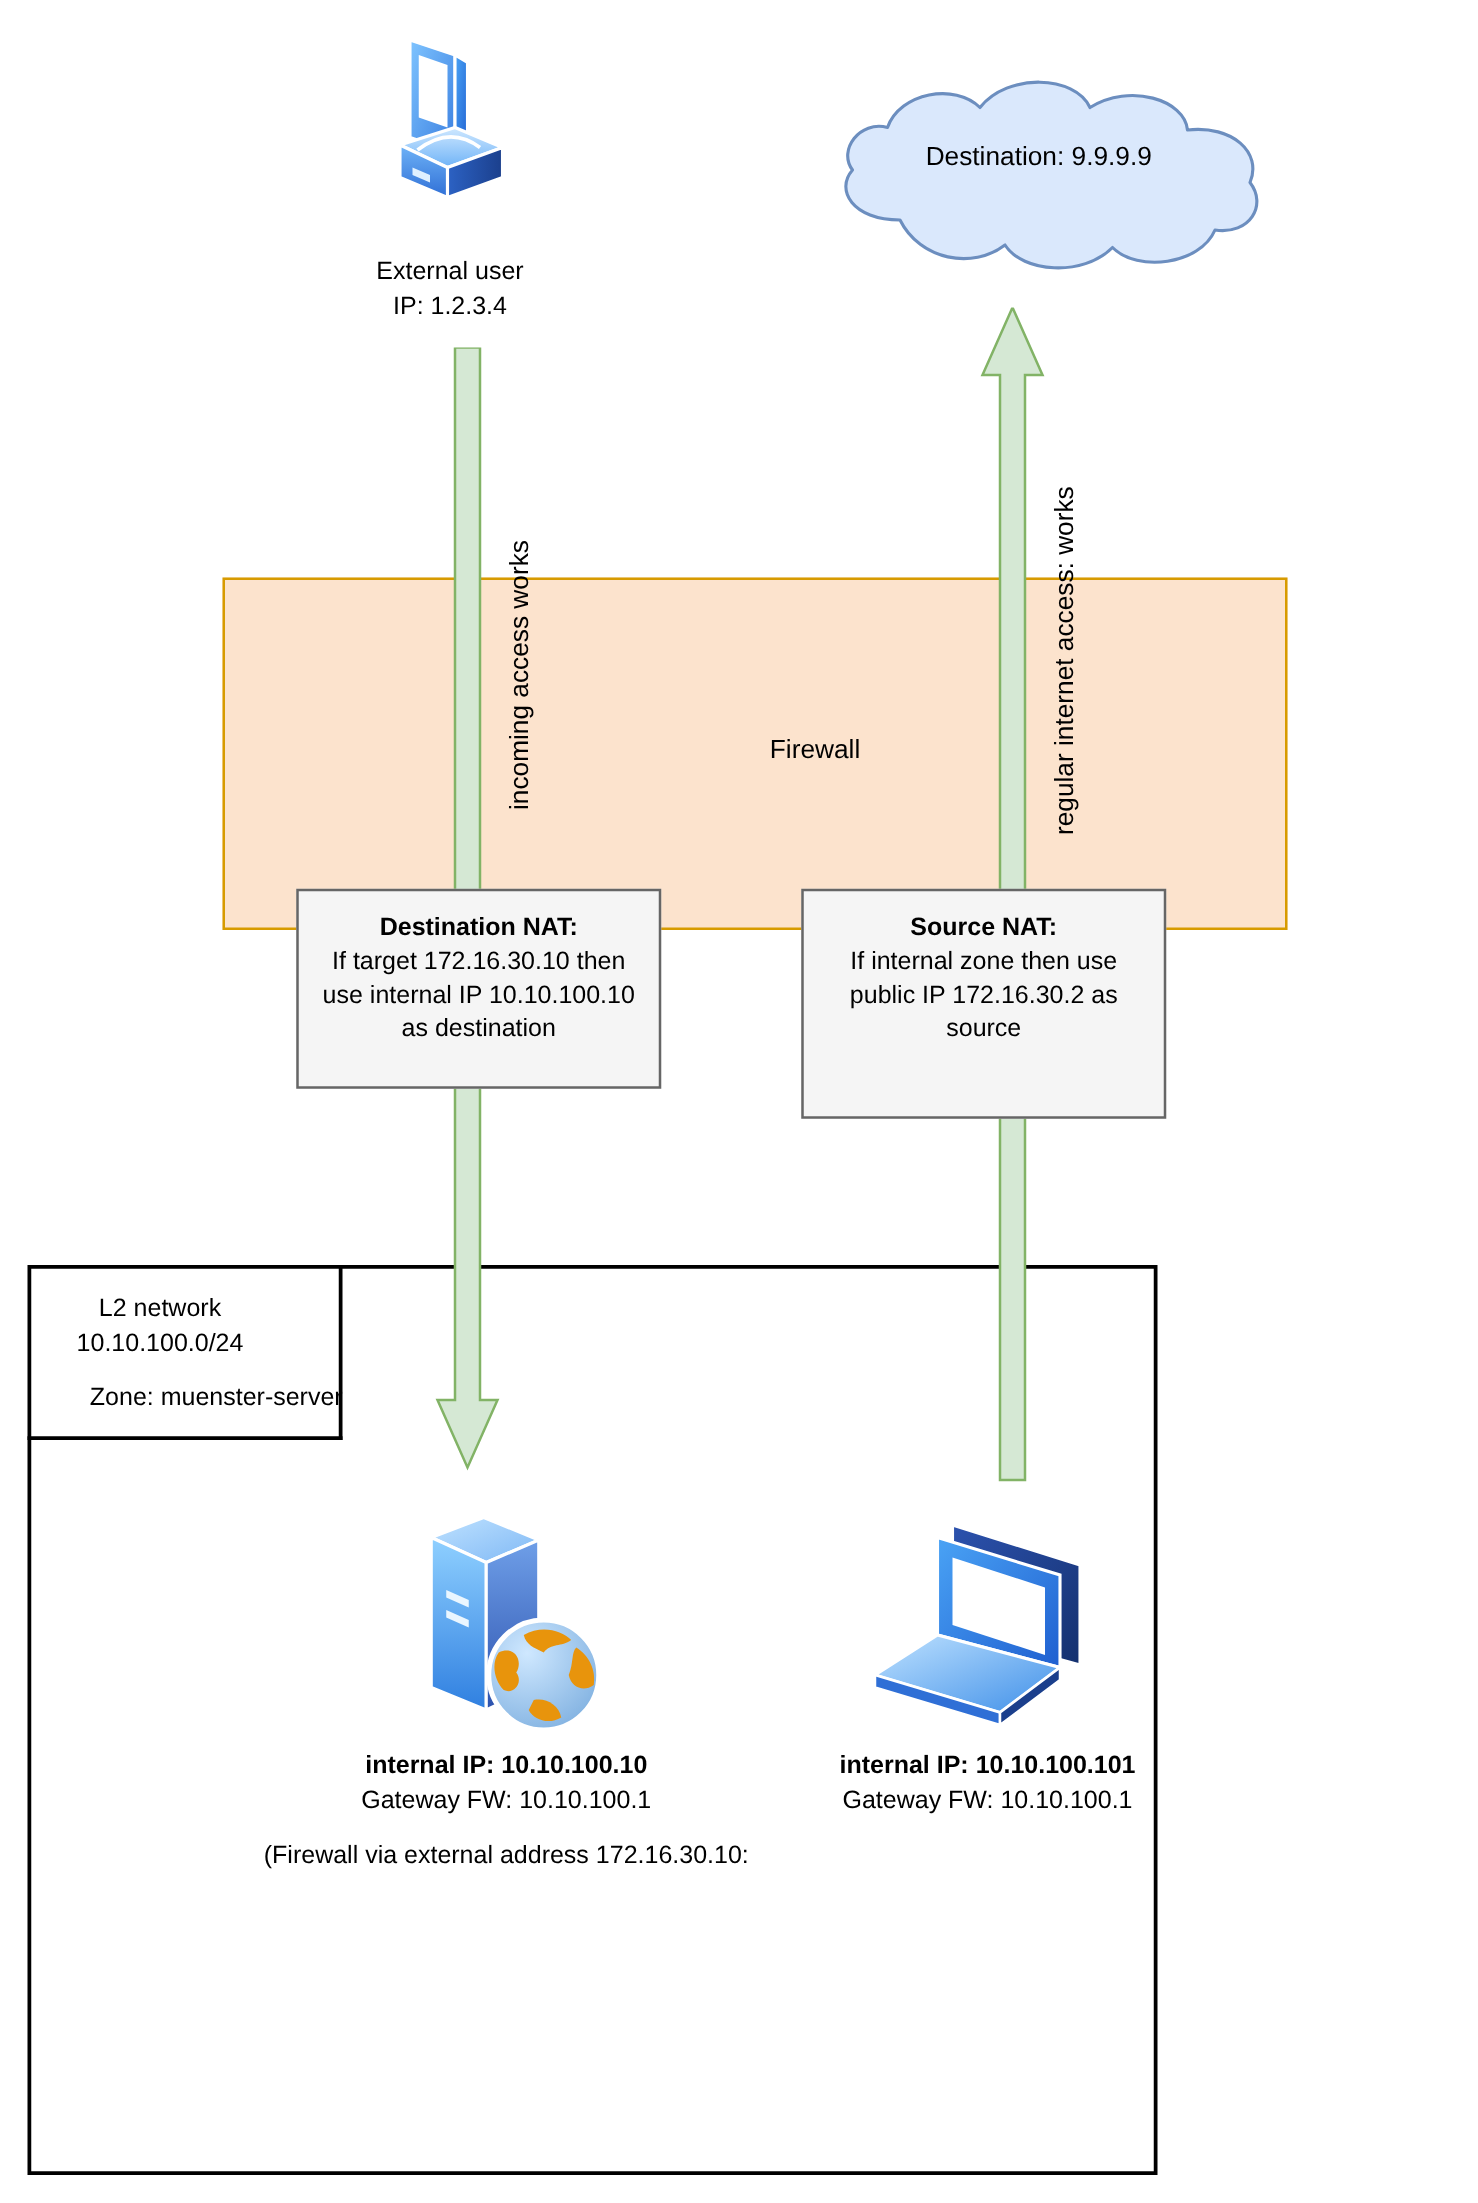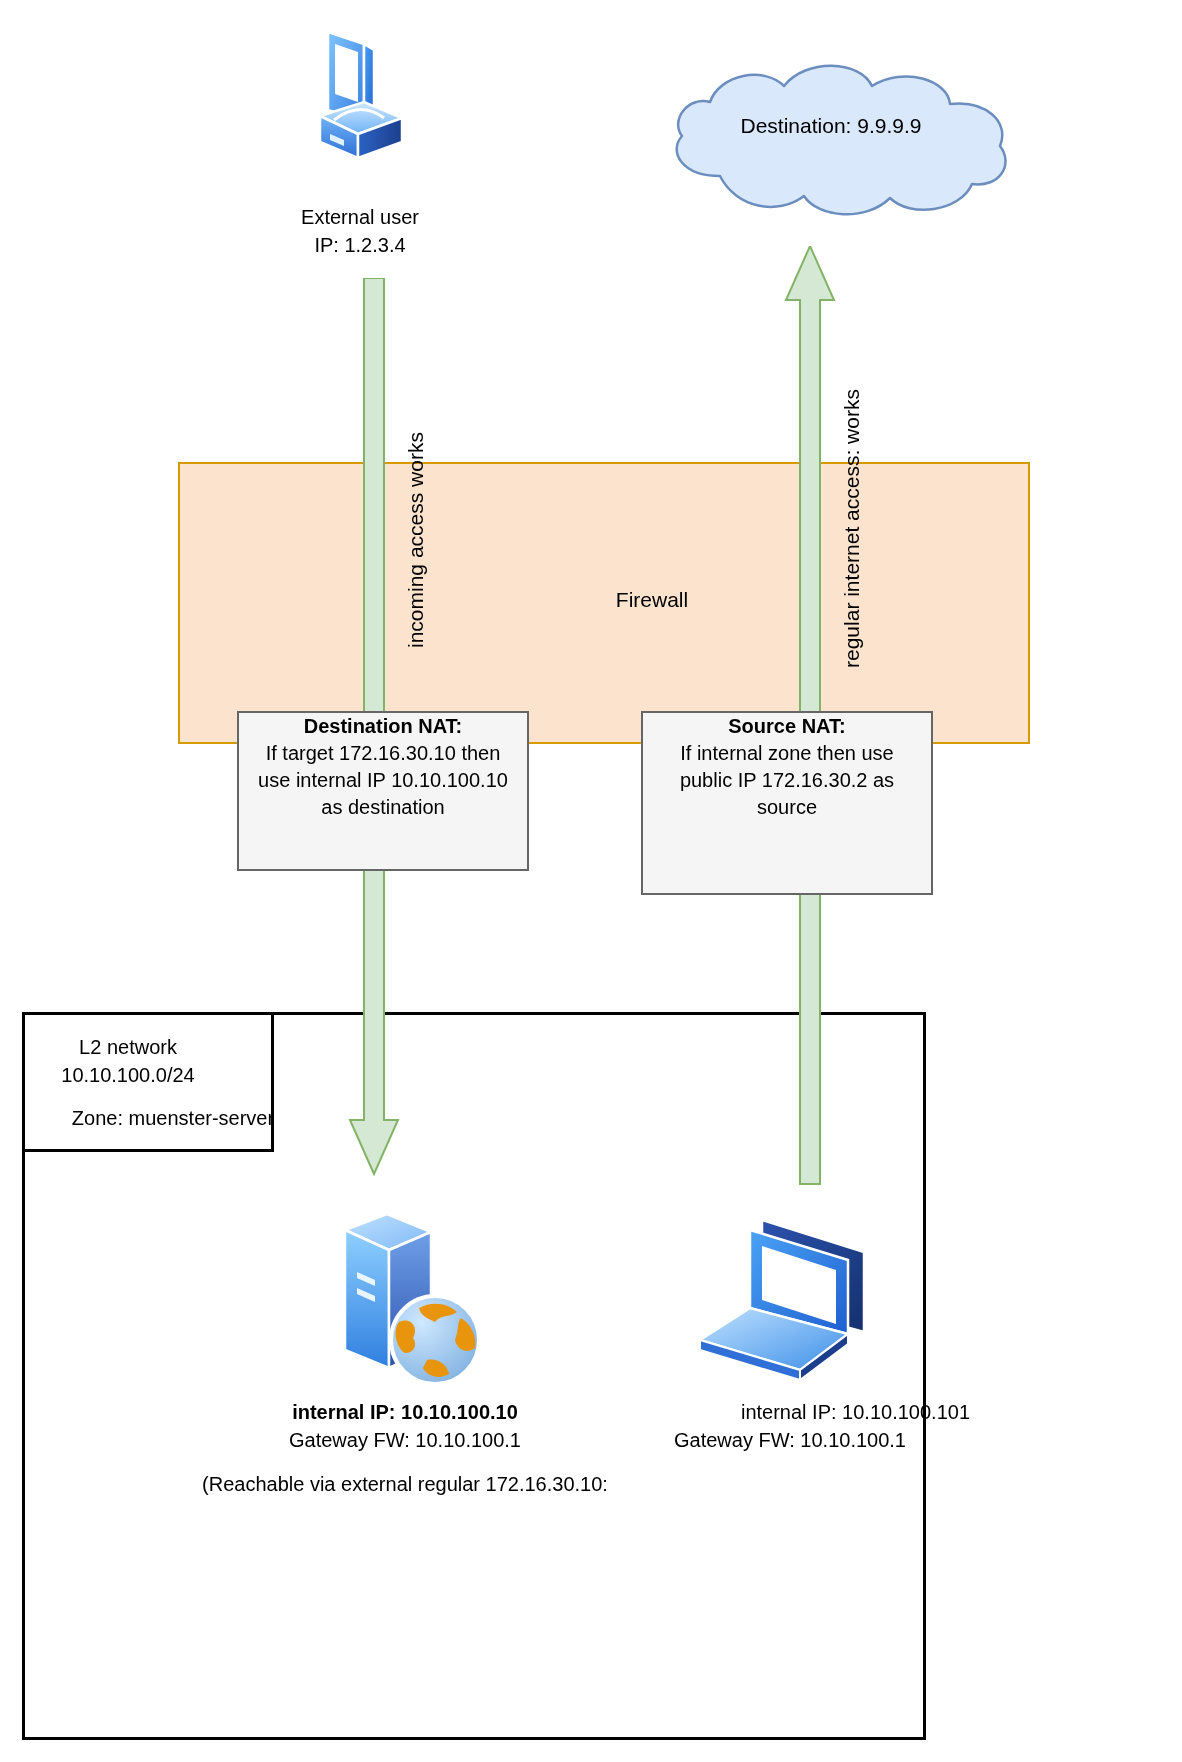--- a/index.html
+++ b/index.html
@@ -90,20 +90,21 @@
   }
 
   
   .nat-box {
     background: #f5f5f5;
     border: 2px solid #666666;
     box-sizing: border-box;
     text-align: center;
     font-size: 20px;
     line-height: 27px;
+    padding-top: 16px;
   }
   .nat-title { font-weight: bold; }
 
   
   .caption {
     text-align: center;
     font-size: 20px;
     line-height: 28px;
   }
 
@@ -259,21 +260,21 @@
     <path d="M 104 96 C 118 88 134 92 142 100 C 134 106 126 102 120 110 C 112 106 106 104 104 96 Z" fill="#e8940c"></path>
     <path d="M 146 106 C 156 112 162 124 160 136 C 152 142 142 138 140 128 C 144 118 142 110 146 106 Z" fill="#e8940c"></path>
     <path d="M 112 148 C 122 146 132 152 134 162 C 124 168 112 164 108 156 Z" fill="#e8940c"></path>
   </svg>
 
   <div class="abs caption" style="left:205px; top:1398px; width:400px;">
     <div style="font-weight:bold;">internal IP: 10.10.100.10</div>
     <div>Gateway FW: 10.10.100.1</div>
   </div>
   <div class="abs caption" style="left:155px; top:1470px; width:500px;">
-    <div>(Reachable via external regular 172.16.30.10:</div>
+    <div>(Firewall via external address 172.16.30.10:</div>
   </div>
 
   <svg class="abs" style="left:692px; top:1212px; width:190px; height:178px;" viewBox="0 0 190 178">
     <defs>
       <linearGradient id="gLidFront" x1="0" y1="0" x2="1" y2="1">
         <stop offset="0%" stop-color="#4aa3f5"></stop>
         <stop offset="100%" stop-color="#1f5fd0"></stop>
       </linearGradient>
       <linearGradient id="gLidBack" x1="0" y1="0" x2="1" y2="1">
         <stop offset="0%" stop-color="#2c52ae"></stop>
@@ -289,17 +290,17 @@
 
     <polygon points="58,18 156,48 156,122 58,96" fill="url(#gLidFront)" stroke="#ffffff" stroke-width="2.5"></polygon>
     <polygon points="70,34 144,58 144,112 70,88" fill="#ffffff"></polygon>
 
     <polygon points="8,128 58,96 156,122 108,158" fill="url(#gKeyb)" stroke="#ffffff" stroke-width="2.5"></polygon>
     <polygon points="8,128 108,158 108,168 8,138" fill="#2f6fd6" stroke="#ffffff" stroke-width="2"></polygon>
     <polygon points="108,158 156,122 156,132 108,168" fill="#1b3f8c" stroke="#ffffff" stroke-width="2"></polygon>
   </svg>
 
   <div class="abs caption" style="left:610px; top:1398px; width:360px;">
-    <div style="font-weight:normal;text-align:right;">internal IP: 10.10.100.101</div>
+    <div style="font-weight:bold;">internal IP: 10.10.100.101</div>
     <div>Gateway FW: 10.10.100.1</div>
   </div>
 
 </div>
 
 </body></html>

